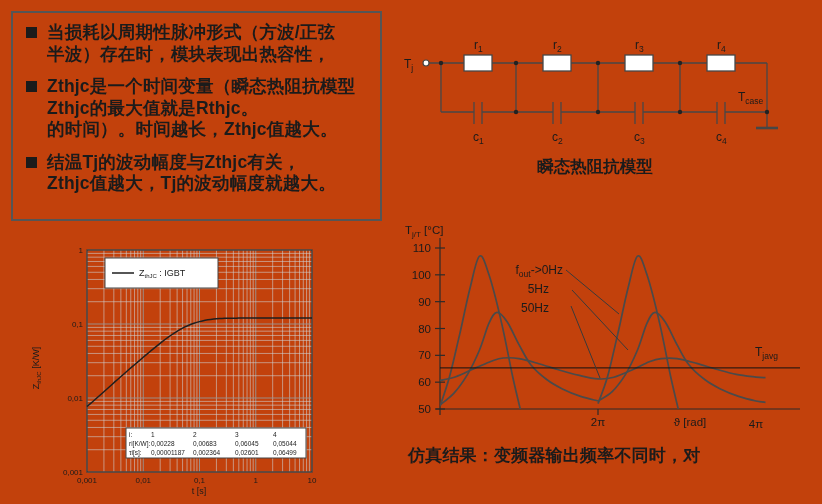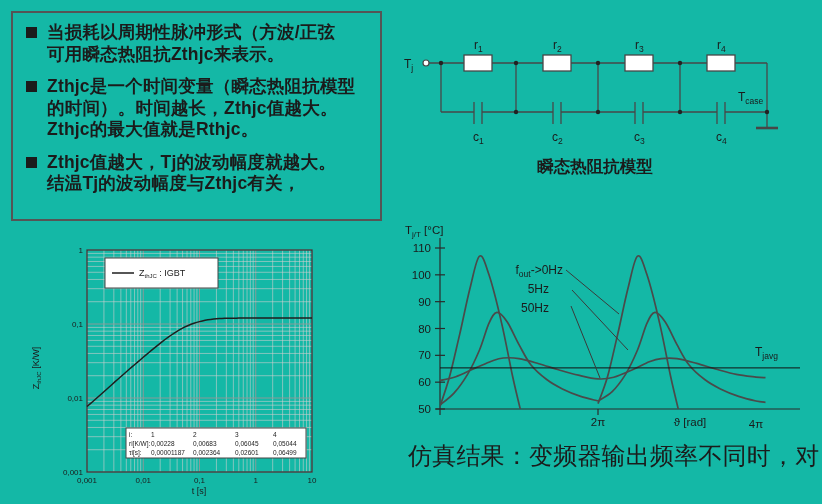--- a/index.html
+++ b/index.html
@@ -1,26 +1,26 @@
 <!DOCTYPE html>
 <html><head>
 <meta charset="utf-8">
 <style>
   html,body{margin:0;padding:0;background:#fff;}
-  .slide{position:relative;width:822px;height:504px;background:#14b8a6;overflow:hidden;
+  .slide{position:relative;width:822px;height:504px;background:#c2410c;overflow:hidden;
          font-family:"Liberation Sans","DejaVu Sans",sans-serif;color:#1b1b1b;}
   
   .notes-box{position:absolute;left:11px;top:11px;width:371px;height:210px;
              border:2px solid #555;box-sizing:border-box;padding:9px 6px 6px 13px;}
   .bullet-item{display:flex;margin-bottom:11px;}
   .bullet-sq{flex:0 0 auto;width:11px;height:11px;background:#1b1b1b;margin:5px 10px 0 0;}
   .bullet-lines{font-weight:700;font-size:17.5px;line-height:21.5px;white-space:nowrap;letter-spacing:0.2px;}
   
   .sim-caption{position:absolute;left:408px;top:444px;width:400px;
-               font-weight:400;font-size:24px;line-height:24px;white-space:nowrap;letter-spacing:0.2px;}
+               font-weight:700;font-size:17px;line-height:24px;white-space:nowrap;letter-spacing:0.2px;}
   svg{position:absolute;overflow:visible;}
   svg text{font-family:"Liberation Sans","DejaVu Sans",sans-serif;fill:#1b1b1b;}
   .wire{stroke:#474747;stroke-width:1.3;fill:none;}
   .comp{stroke:#474747;stroke-width:1.3;fill:#fff;}
   .dot{fill:#222;stroke:none;}
   .clabel{font-size:12px;}
   .sub{font-size:8.5px;}
   .ctitle{font-size:16.5px;font-weight:700;}
   .gridmin{stroke:#cfcfcf;stroke-width:0.6;}
   .gridmaj{stroke:#969696;stroke-width:0.9;}
@@ -40,36 +40,36 @@
 </head>
 <body>
 
 <div class="slide">
 
   <div class="notes-box">
     <div class="bullet-item">
       <span class="bullet-sq"></span>
       <div class="bullet-lines">
         <div>当损耗以周期性脉冲形式（方波/正弦</div>
-        <div>可用瞬态热阻抗Zthjc来表示。</div>
+        <div>半波）存在时，模块表现出热容性，</div>
       </div>
     </div>
     <div class="bullet-item">
       <span class="bullet-sq"></span>
       <div class="bullet-lines">
         <div>Zthjc是一个时间变量（瞬态热阻抗模型</div>
+        <div>Zthjc的最大值就是Rthjc。</div>
         <div>的时间）。时间越长，Zthjc值越大。</div>
-        <div>Zthjc的最大值就是Rthjc。</div>
       </div>
     </div>
     <div class="bullet-item">
       <span class="bullet-sq"></span>
       <div class="bullet-lines">
+        <div>结温Tj的波动幅度与Zthjc有关，</div>
         <div>Zthjc值越大，Tj的波动幅度就越大。</div>
-        <div>结温Tj的波动幅度与Zthjc有关，</div>
       </div>
     </div>
   </div>
 
   <svg style="left:400px;top:15px;" width="412" height="172" viewBox="0 0 412 172">
     <g>
       <line class="wire" x1="29" y1="48" x2="367" y2="48"></line>
       <line class="wire" x1="41" y1="97" x2="74" y2="97"></line>
       <line class="wire" x1="82" y1="97" x2="153" y2="97"></line>
       <line class="wire" x1="161" y1="97" x2="235" y2="97"></line>

